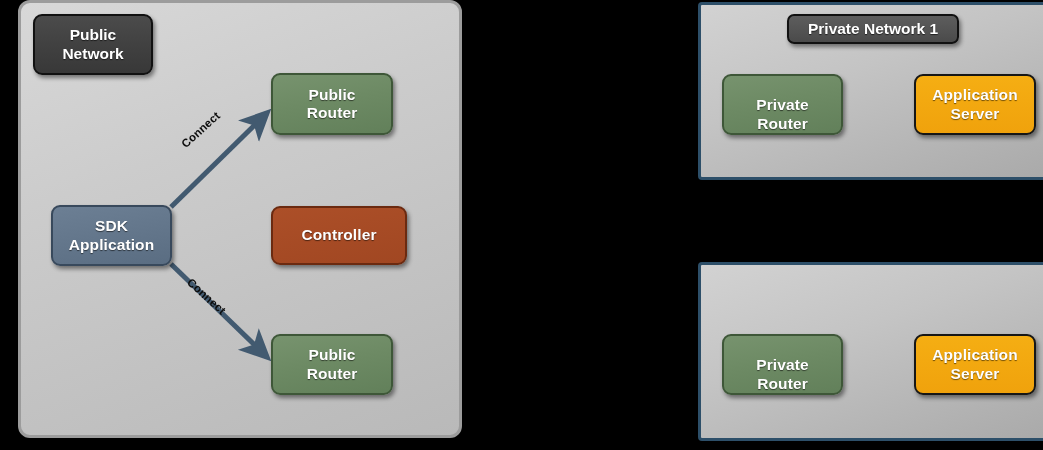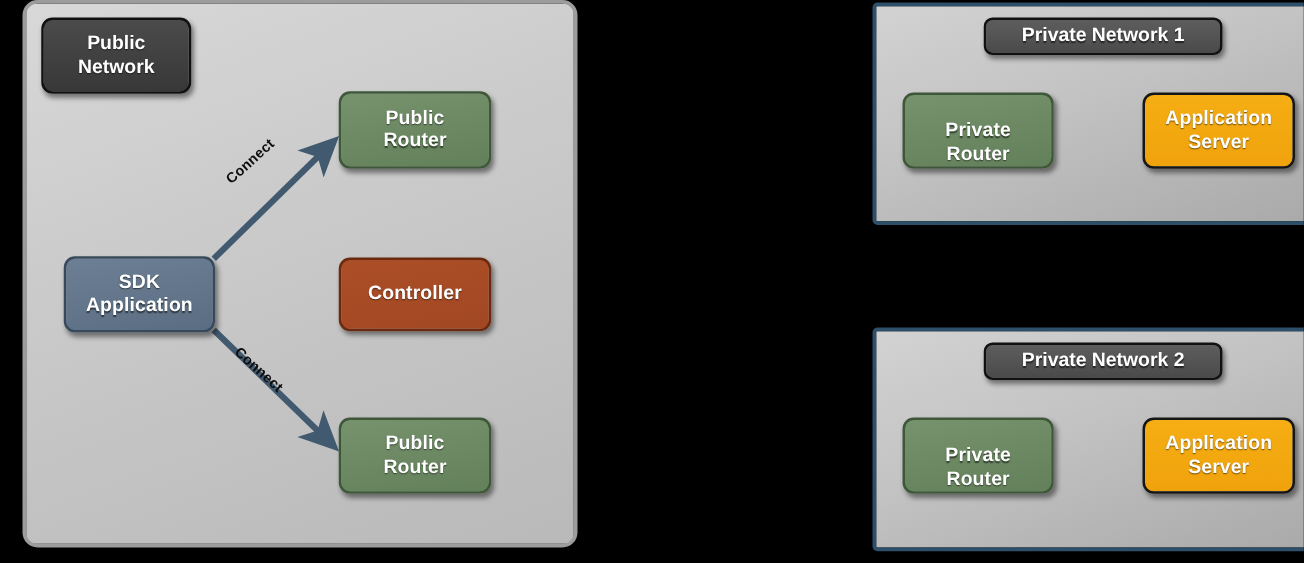--- a/index.html
+++ b/index.html
@@ -95,21 +95,21 @@
     border: 2px solid #6b2a10;
   }
   .node-orange {
     background: linear-gradient(180deg, #f5ae13 0%, #f0a20c 100%);
     border: 2px solid #161616;
   }
 
   
   #public-router-top   { left: 250px; top: 70px;  width: 122px; height: 62px; }
   #sdk-application     { left: 30px;  top: 202px; width: 121px; height: 61px; }
-  #controller          { left: 250px; top: 203px; width: 122px; height: 59px; align-items: center; }
+  #controller          { left: 250px; top: 203px; width: 136px; height: 59px; align-items: center; }
   #public-router-bottom{ left: 250px; top: 331px; width: 122px; height: 61px; }
 
   
   #connections {
     position: absolute;
     left: 0; top: 0;
     width: 444px;
     height: 438px;
     pointer-events: none;
   }
@@ -144,21 +144,21 @@
     background: linear-gradient(160deg, #d2d2d2 0%, #c4c4c4 40%, #a9a9a9 100%);
     box-shadow: 3px 4px 5px rgba(0,0,0,0.5);
   }
   #private-network-1 { left: 680px; top: 2px;   width: 362px; height: 178px; }
   #private-network-2 { left: 680px; top: 262px; width: 362px; height: 179px; }
 
   .network-title {
     position: absolute;
     left: 86px;
     top: 9px;
-    width: 191px;
+    width: 172px;
     height: 30px;
     box-sizing: border-box;
     display: flex;
     align-items: center;
     justify-content: center;
     border-radius: 7px;
     border: 2px solid #111111;
     background: linear-gradient(180deg, #5d5d5d 0%, #545454 50%, #4a4a4a 100%);
     color: #ffffff;
     font-weight: bold;
@@ -238,21 +238,20 @@
 
     <div class="node node-orange pn-server">
       <div>
         <div>Application</div>
         <div>Server</div>
       </div>
     </div>
   </div>
 
   <div class="private-network" id="private-network-2">
-    <div class="network-title">Private Network 2</div>
 
     <div class="node node-green pn-router">
       <div>
         <div>Private</div>
         <div>Router</div>
       </div>
     </div>
 
     <div class="node node-orange pn-server">
       <div>

